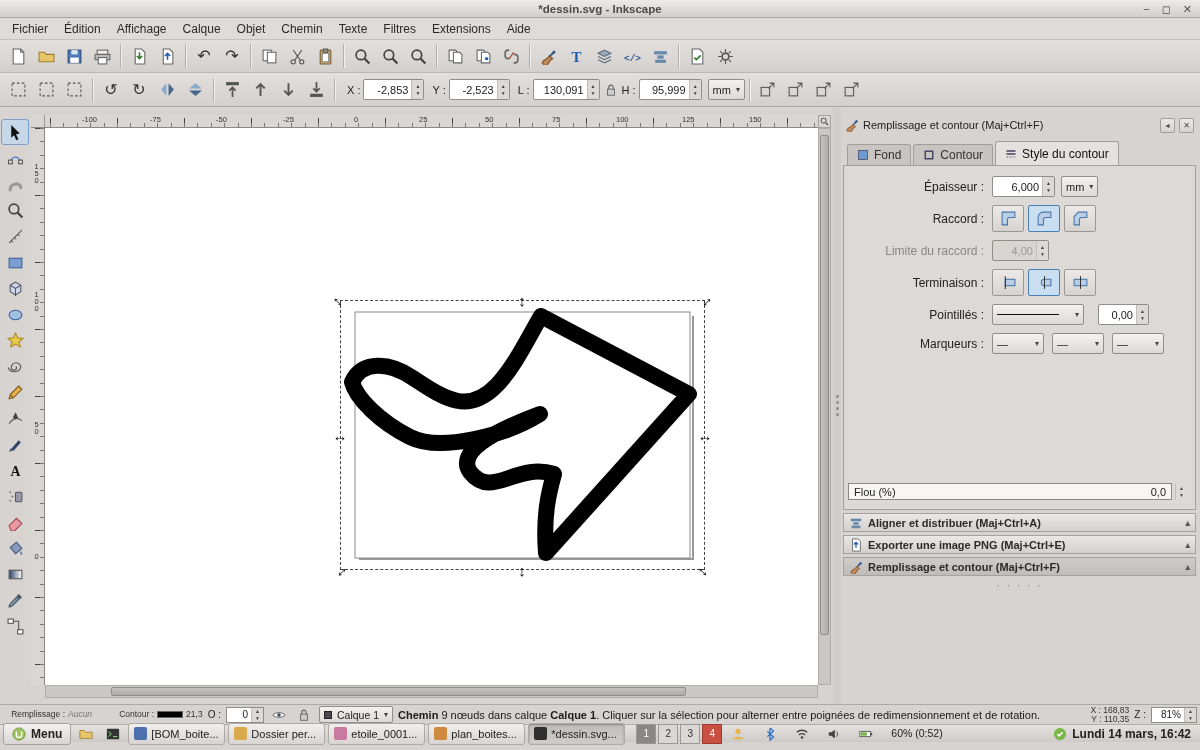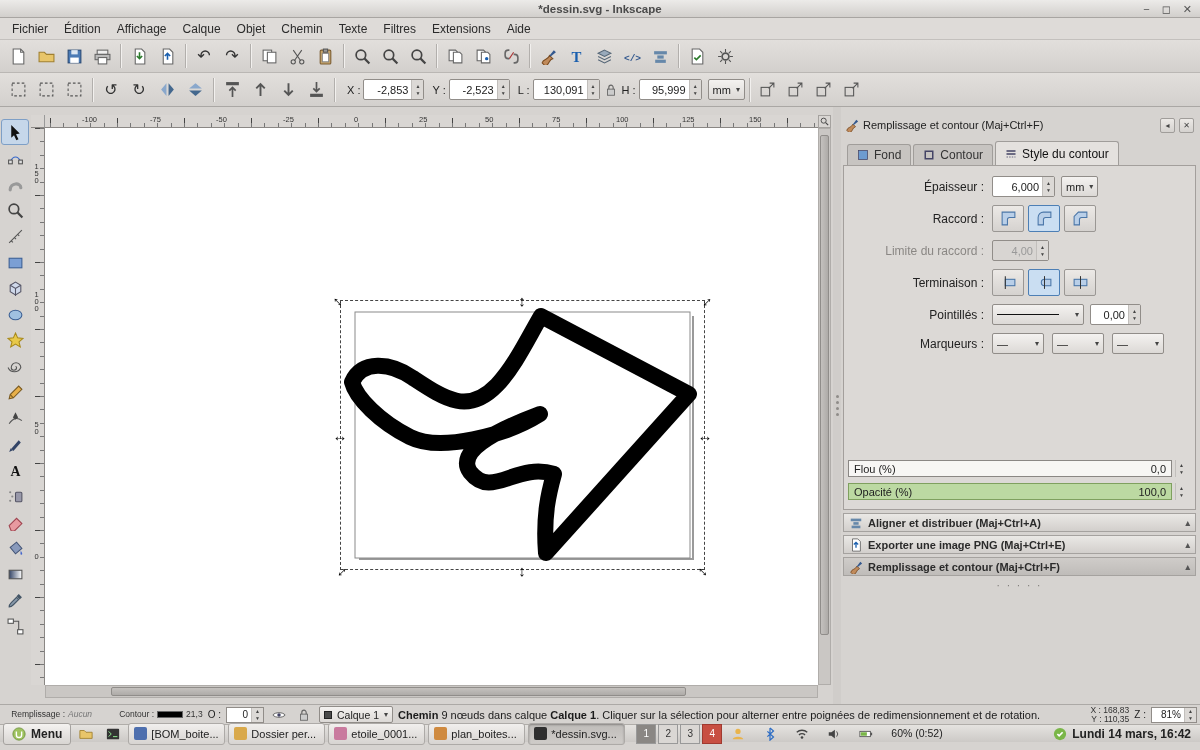--- a/index.html
+++ b/index.html
@@ -904,21 +904,21 @@
                 <use href="#s-cap-square"></use>
               </svg>
             </div>
         </div>
         <div class="row">
           <span class="rlabel">Pointillés :</span>
           <div class="dd" style="width:92px;justify-content:space-between">
               <span class="dashline"></span>
               <span class="arr">▾</span>
             </div>
-          <div class="spinbox" style="margin-left:6px">
+          <div class="spinbox" style="margin-left:14px">
               <span class="val" style="width:30px">0,00</span>
               <span class="spin">
                 <span>▲</span>
                 <span>▼</span>
               </span>
             </div>
         </div>
         <div class="row">
           <span class="rlabel">Marqueurs :</span>
           <div class="dd" style="width:52px;justify-content:space-between;margin-right:8px">
@@ -934,30 +934,20 @@
               <span class="arr">▾</span>
             </div>
         </div>
 
         <div class="flexfill"></div>
 
         <div class="sliderline">
           <div class="srow">
             <span>Flou (%)</span>
             <span class="sval">0,0</span>
-          </div>
-          <span class="spin" style="height:17px">
-              <span>▲</span>
-              <span>▼</span>
-            </span>
-        </div>
-        <div class="sliderline">
-          <div class="srow green">
-            <span>Opacité (%)</span>
-            <span class="sval">100,0</span>
           </div>
           <span class="spin" style="height:17px">
               <span>▲</span>
               <span>▼</span>
             </span>
         </div>
       </div>
 
       <div class="dockbar">
         <svg class="ic14">

